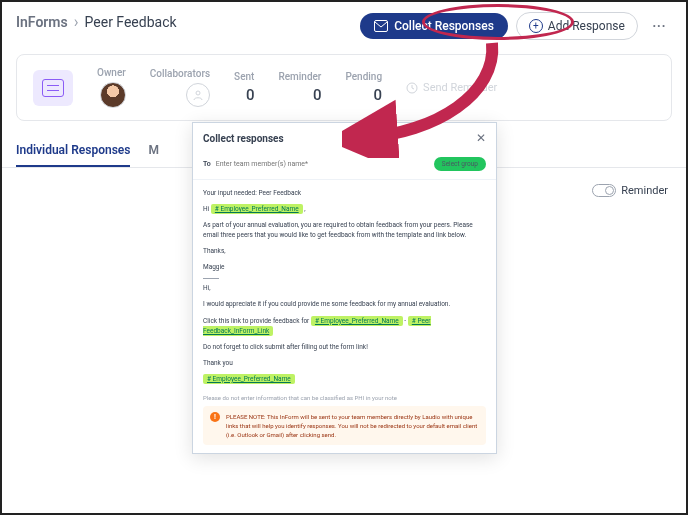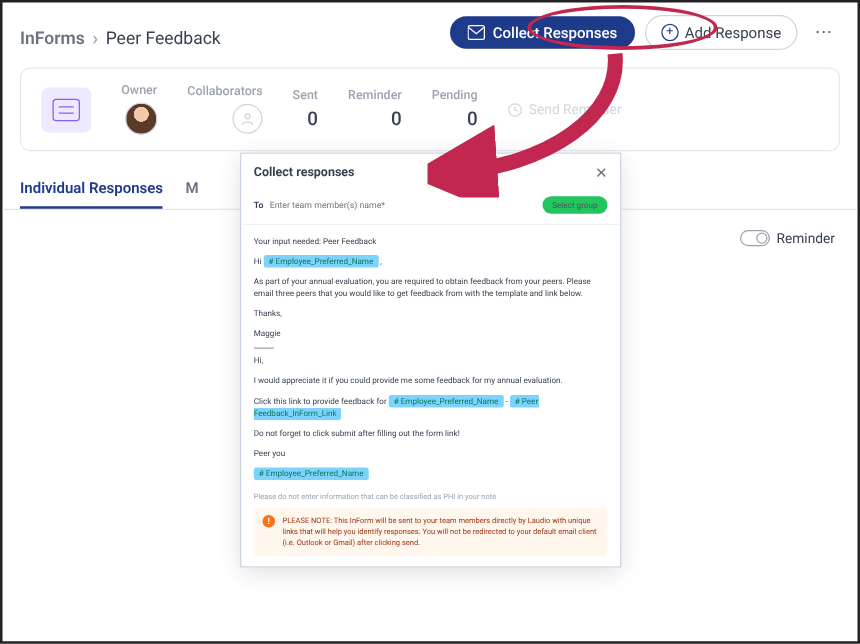--- a/index.html
+++ b/index.html
@@ -1,18 +1,18 @@
 <!DOCTYPE html>
 <html><head>
 <meta charset="utf-8">
 <style>
 * { box-sizing: border-box; margin: 0; padding: 0; font-family: -apple-system, BlinkMacSystemFont, "Segoe UI", Roboto, Arial, sans-serif; }
 body { background: #fff; width: 688px; height: 515px; overflow: hidden; position: relative; border: 2px solid #222; }
 
-.header { display: flex; align-items: flex-end; padding: 10px 14px; gap: 8px; }
+.header { display: flex; align-items: flex-start; padding: 10px 14px; gap: 8px; }
 .breadcrumb { display: flex; align-items: center; gap: 6px; flex: 1; }
 .bc-link { color: #6b7280; font-weight: 600; font-size: 14px; }
 .bc-sep { color: #9ca3af; }
 .bc-current { color: #374151; font-weight: 400; font-size: 14px; }
 .hdr-actions { display: flex; align-items: center; gap: 8px; }
 .btn-primary { background: #1e3a8a; color: #fff; border-radius: 18px; padding: 6px 14px; display: flex; align-items: center; gap: 6px; font-size: 12px; font-weight: 500; cursor: pointer; border: none; }
 .btn-outline { background: #fff; color: #374151; border: 1px solid #d1d5db; border-radius: 18px; padding: 6px 12px; display: flex; align-items: center; gap: 5px; font-size: 12px; cursor: pointer; }
 .plus-circle { width: 14px; height: 14px; border: 1.5px solid #1e3a8a; border-radius: 50%; display: inline-flex; align-items: center; justify-content: center; color: #1e3a8a; font-size: 10px; line-height: 1; }
 .more-btn { color: #6b7280; font-size: 18px; cursor: pointer; padding: 0 6px; }
 
@@ -47,21 +47,21 @@
 .modal { position: absolute; top: 120px; left: 190px; width: 305px; background: #fff; border: 1px solid #cbd5e1; box-shadow: 0 4px 18px rgba(0,0,0,.12); z-index: 11; }
 .modal-hdr { display: flex; justify-content: space-between; align-items: center; padding: 8px 10px; }
 .modal-title { font-size: 10px; font-weight: 700; color: #374151; }
 .modal-close { color: #6b7280; cursor: pointer; font-size: 12px; }
 .to-row { display: flex; align-items: center; gap: 5px; padding: 4px 10px 8px 10px; border-bottom: 1px solid #eef2f7; }
 .to-label { font-size: 7px; color: #374151; font-weight: 600; }
 .to-input { flex: 1; border: none; font-size: 7px; color: #9ca3af; outline: none; }
 .select-group { font-size: 6.5px; background: #22c55e; color: #4b5563; padding: 3px 8px; border-radius: 10px; cursor: pointer; }
 .modal-body { padding: 8px 10px 4px 10px; font-size: 6.5px; color: #374151; line-height: 1.55; }
 .modal-body p { margin-bottom: 6px; }
-.tag { background: #7dd3fc; color: #047857; padding: 1px 4px; border-radius: 2px; font-size: 6.5px; }
+.tag { background: #bef264; color: #047857; padding: 1px 4px; border-radius: 2px; font-size: 6.5px; text-decoration: underline; }
 .hr-tiny { width: 16px; border: none; border-top: 1px solid #9ca3af; margin: 2px 0 4px 0; }
 .phi-note { font-size: 6px; color: #9ca3af; padding: 0 10px 5px 10px; }
 .warning-box { margin: 0 10px 8px 10px; background: #fff7ed; border-radius: 4px; padding: 6px 7px; display: flex; gap: 6px; font-size: 6px; color: #9a3412; line-height: 1.5; }
 .warn-icon { width: 10px; height: 10px; background: #f97316; border-radius: 50%; color: #fff; display: flex; align-items: center; justify-content: center; font-size: 7px; flex-shrink: 0; font-weight: bold; }
 .modal-footer { display: flex; justify-content: flex-end; padding: 0 10px 10px 10px; }
 .send-btn { background: #1e3a8a; color: #fff; border: none; border-radius: 12px; padding: 5px 12px; font-size: 7.5px; cursor: pointer; }
 </style>
 </head>
 <body>
 
@@ -176,21 +176,21 @@
     <p>Your input needed: Peer Feedback</p>
     <p><span>Hi</span> <span class="tag"># Employee_Preferred_Name</span> ,</p>
     <p>As part of your annual evaluation, you are required to obtain feedback from your peers. Please email three peers that you would like to get feedback from with the template and link below.</p>
     <p>Thanks,</p>
     <p>Maggie</p>
     <hr class="hr-tiny">
     <p>Hi,</p>
     <p>I would appreciate it if you could provide me some feedback for my annual evaluation.</p>
     <p><span>Click this link to provide feedback for</span> <span class="tag"># Employee_Preferred_Name</span> - <span class="tag"># Peer Feedback_InForm_Link</span></p>
     <p>Do not forget to click submit after filling out the form link!</p>
-    <p>Peer you</p>
+    <p>Thank you</p>
     <p><span class="tag"># Employee_Preferred_Name</span></p>
   </div>
   <div class="phi-note">Please do not enter information that can be classified as PHI in your note</div>
   <div class="warning-box">
     <div class="warn-icon">!</div>
     <div>PLEASE NOTE: This InForm will be sent to your team members directly by Laudio with unique links that will help you identify responses. You will not be redirected to your default email client (i.e. Outlook or Gmail) after clicking send.</div>
   </div>
 </div>
 
 </body></html>

